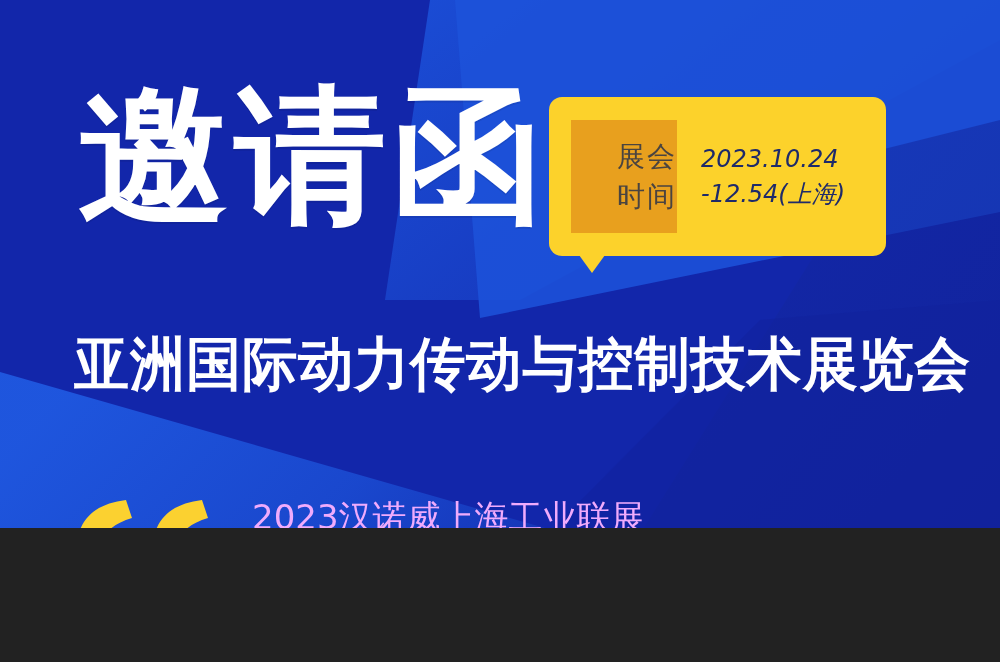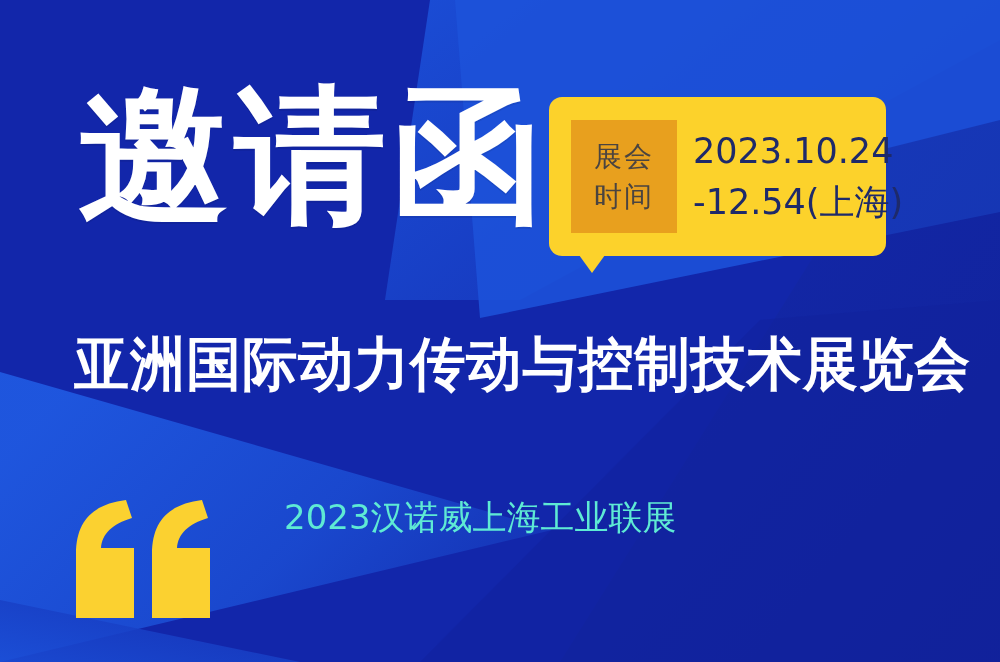--- a/index.html
+++ b/index.html
@@ -4,21 +4,21 @@
 <title>Invitation Banner</title>
 <style>
   html, body {
     margin: 0;
     padding: 0;
     background: #222;
   }
   #poster {
     position: relative;
     width: 1000px;
-    height: 662px;
+    height: 528px;
     overflow: hidden;
     background: #1226aa;
     font-family: "Liberation Sans", "DejaVu Sans", sans-serif;
     user-select: none;
   }
 
   
   .bg-layer {
     position: absolute;
     inset: 0;
@@ -68,38 +68,39 @@
     border-left: 13px solid transparent;
     border-right: 13px solid transparent;
     border-top: 18px solid #fcd22b;
   }
   .bubble-tag {
     width: 106px;
     height: 113px;
     background: #e8a01e;
     display: flex;
     flex-direction: column;
-    align-items: center;
+    align-items: flex-end;
     justify-content: center;
     flex: 0 0 auto;
     color: #4a4440;
     font-size: 28px;
     line-height: 1.42;
     font-weight: 400;
     letter-spacing: 2px;
     font-family: "DejaVu Sans", "Liberation Sans", sans-serif;
   }
   .bubble-dates {
-    margin-left: 16px;
+    margin-left: 24px;
     color: #1e2a6a;
-    font-size: 35px;
+    font-size: 24px;
     line-height: 1.45;
     font-weight: 400;
     white-space: nowrap;
     font-family: "DejaVu Sans", "Liberation Sans", sans-serif;
+    font-style: italic;
   }
 
   
   .subtitle {
     position: absolute;
     left: 74px;
     top: 330px;
     font-size: 58px;
     line-height: 1.18;
     font-weight: 900;
@@ -120,26 +121,25 @@
     height: 122px;
   }
   .bottom-text {
     position: absolute;
     left: 252px;
     top: 498px;
   }
   .cn-line {
     font-size: 34px;
     line-height: 1.15;
-    color: #5eead4;
+    color: #f0abfc;
     font-weight: 400;
     white-space: nowrap;
     letter-spacing: 0px;
     font-family: "DejaVu Sans", "Liberation Sans", sans-serif;
-    margin-left: 32px;
   }
   .en-line {
     margin-top: 8px;
     font-size: 62px;
     line-height: 1;
     color: #ffffff;
     font-weight: 300;
     letter-spacing: 4px;
     white-space: nowrap;
     font-family: "Liberation Sans", "DejaVu Sans", sans-serif;

